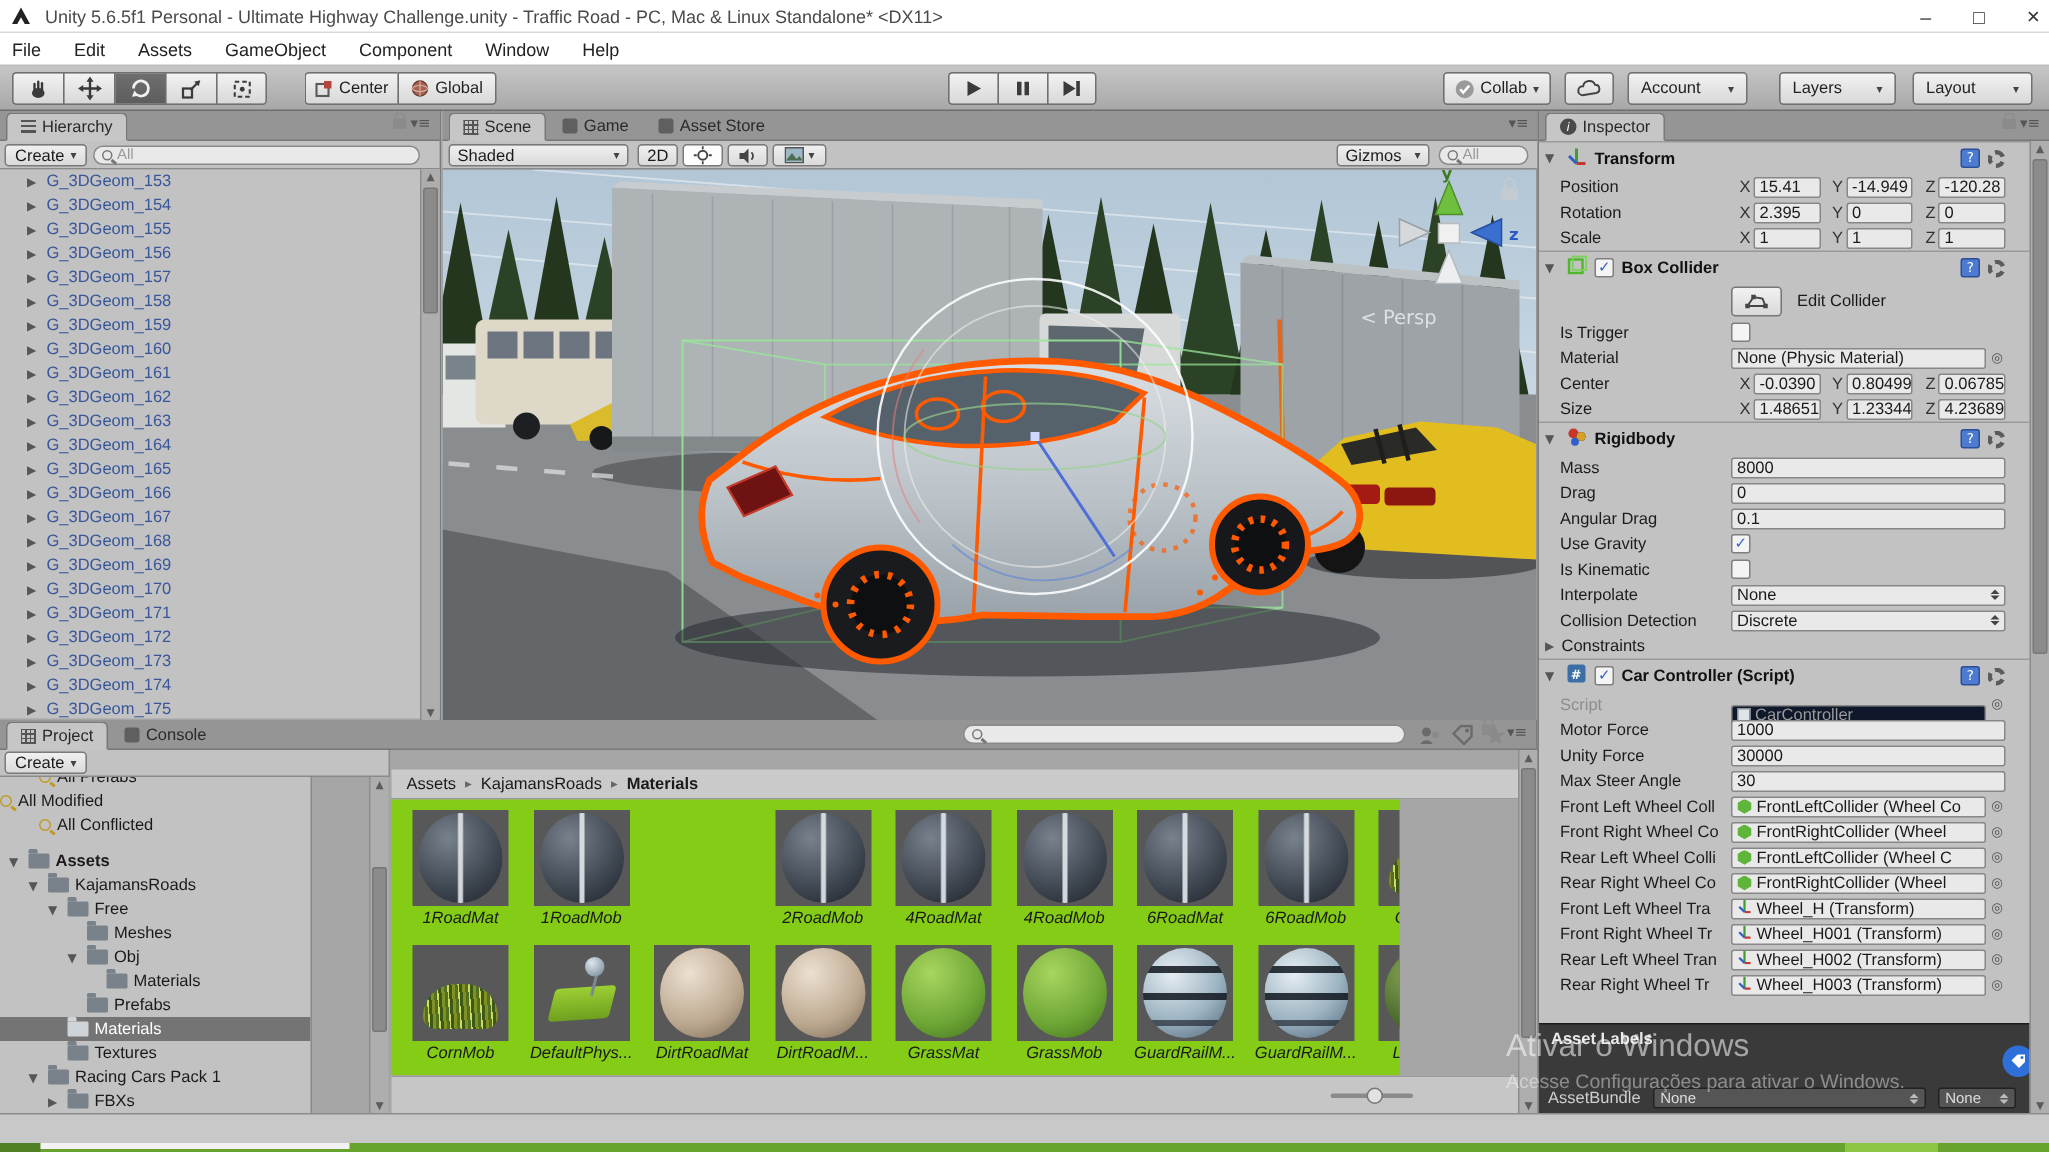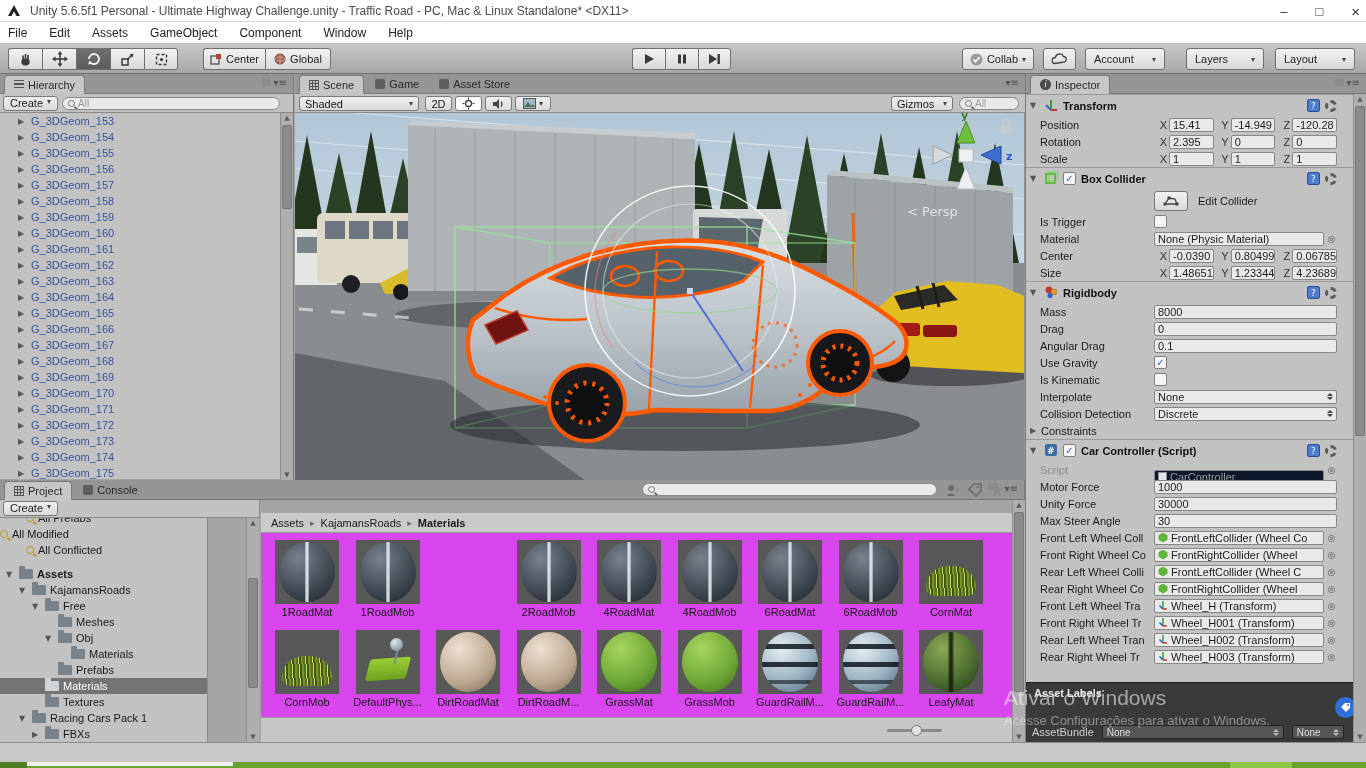--- a/index.html
+++ b/index.html
@@ -23,21 +23,21 @@
   .grp-m{border-radius:0;border-right:none;}
   .grp-r{border-radius:0 3px 3px 0;}
   .rnd{border-radius:3px;}
   .dd-caret{font-size:8px;color:#444;}
 
   
   .tabstrip{background:#959595;border-bottom:1px solid #787878;display:flex;align-items:flex-end;padding-left:4px;gap:2px;}
   .tab{height:19px;display:flex;align-items:center;gap:4px;padding:0 9px;font-size:11px;color:#2a2a2a;}
   .tab.active{background:#c6c6c6;border:1px solid #787878;border-bottom:1px solid #c6c6c6;border-radius:4px 4px 0 0;margin-bottom:-1px;}
   .ctrlbar{background:#c2c2c2;border-bottom:1px solid #8a8a8a;position:relative;}
-  .mini-btn{position:absolute;top:2px;height:15px;background:linear-gradient(#f0f0f0,#dadada);border:1px solid #7a7a7a;border-radius:3px;display:flex;padding:0 6px;gap:4px;font-size:11px;}
+  .mini-btn{position:absolute;top:2px;height:15px;background:linear-gradient(#f0f0f0,#dadada);border:1px solid #7a7a7a;border-radius:3px;display:flex;align-items:center;padding:0 6px;gap:4px;font-size:11px;}
   .pill{position:absolute;top:3px;height:13px;background:#e9e9e9;border:1px solid #8a8a8a;border-radius:7px;display:flex;align-items:center;padding:0 5px;gap:3px;color:#9a9a9a;font-size:10px;}
   .mag{width:7px;height:7px;border:1.4px solid #777;border-radius:50%;position:relative;flex:0 0 auto;}
   .mag::after{content:"";position:absolute;left:5px;top:6px;width:4px;height:1.6px;background:#777;transform:rotate(40deg);}
   .lockico{width:9px;height:7px;background:#8b8b8b;border-radius:1px;position:relative;display:inline-block;}
   .lockico::before{content:"";position:absolute;left:1px;top:-4px;width:5px;height:4px;border:1.4px solid #8b8b8b;border-bottom:none;border-radius:3px 3px 0 0;}
   .burger{color:#555;font-size:10px;}
   .scroll{background:#aeaeae;border-left:1px solid #8d8d8d;position:absolute;}
   .thumb{position:absolute;left:1px;right:1px;background:#8b8b8b;border:1px solid #777;border-radius:2px;}
   .sarrow{position:absolute;left:0;right:0;text-align:center;color:#5c5c5c;font-size:7px;line-height:10px;}
 
@@ -701,21 +701,21 @@
       <span class="sarrow ico" style="bottom:0;">▼</span>
     </div>
 
     <div class="crumbbar abs" id="crumbbar" style="left:261px;top:33px;width:751px;height:20px;">
         <span>Assets</span>
         <span class="crumb-sep ico">▸</span>
         <span>KajamansRoads</span>
         <span class="crumb-sep ico">▸</span>
         <span style="font-weight: bold;">Materials</span>
       </div>
-    <div class="abs" id="mat-grid" style="left:261px;top:53px;width:751px;height:184px;background:#d946ef;overflow:hidden;">
+    <div class="abs" id="mat-grid" style="left:261px;top:53px;width:672px;height:184px;background:#84cc16;overflow:hidden;font-style:italic;">
         <div class="mat-item" style="left: 10px; top: 7px;">
           <div class="mthumb">
             <div class="sph road"></div>
           </div>
           <div class="mat-label">1RoadMat</div>
         </div>
         <div class="mat-item" style="left: 90.5px; top: 7px;">
           <div class="mthumb">
             <div class="sph road"></div>
           </div>

